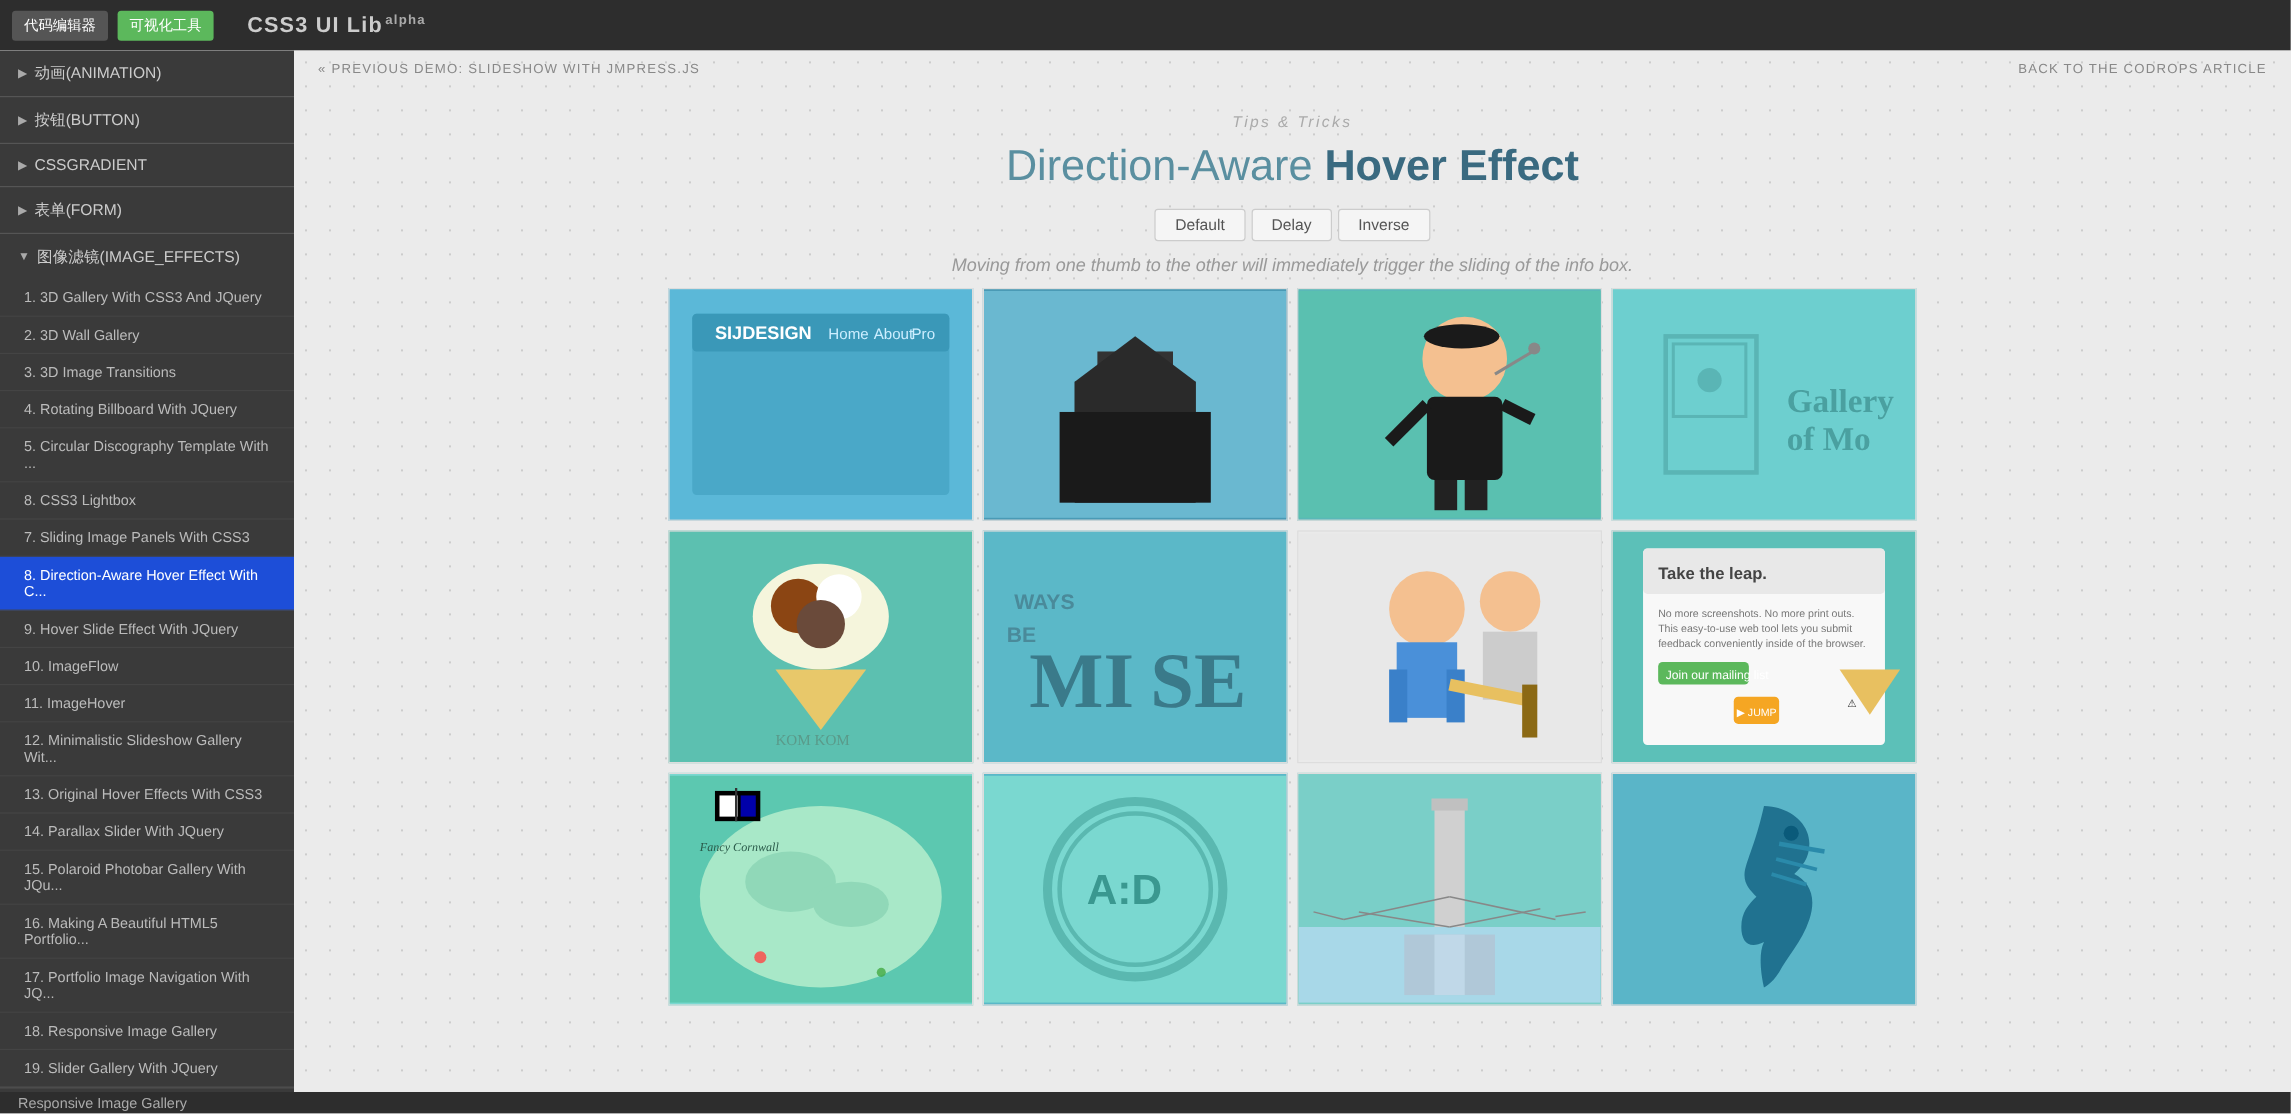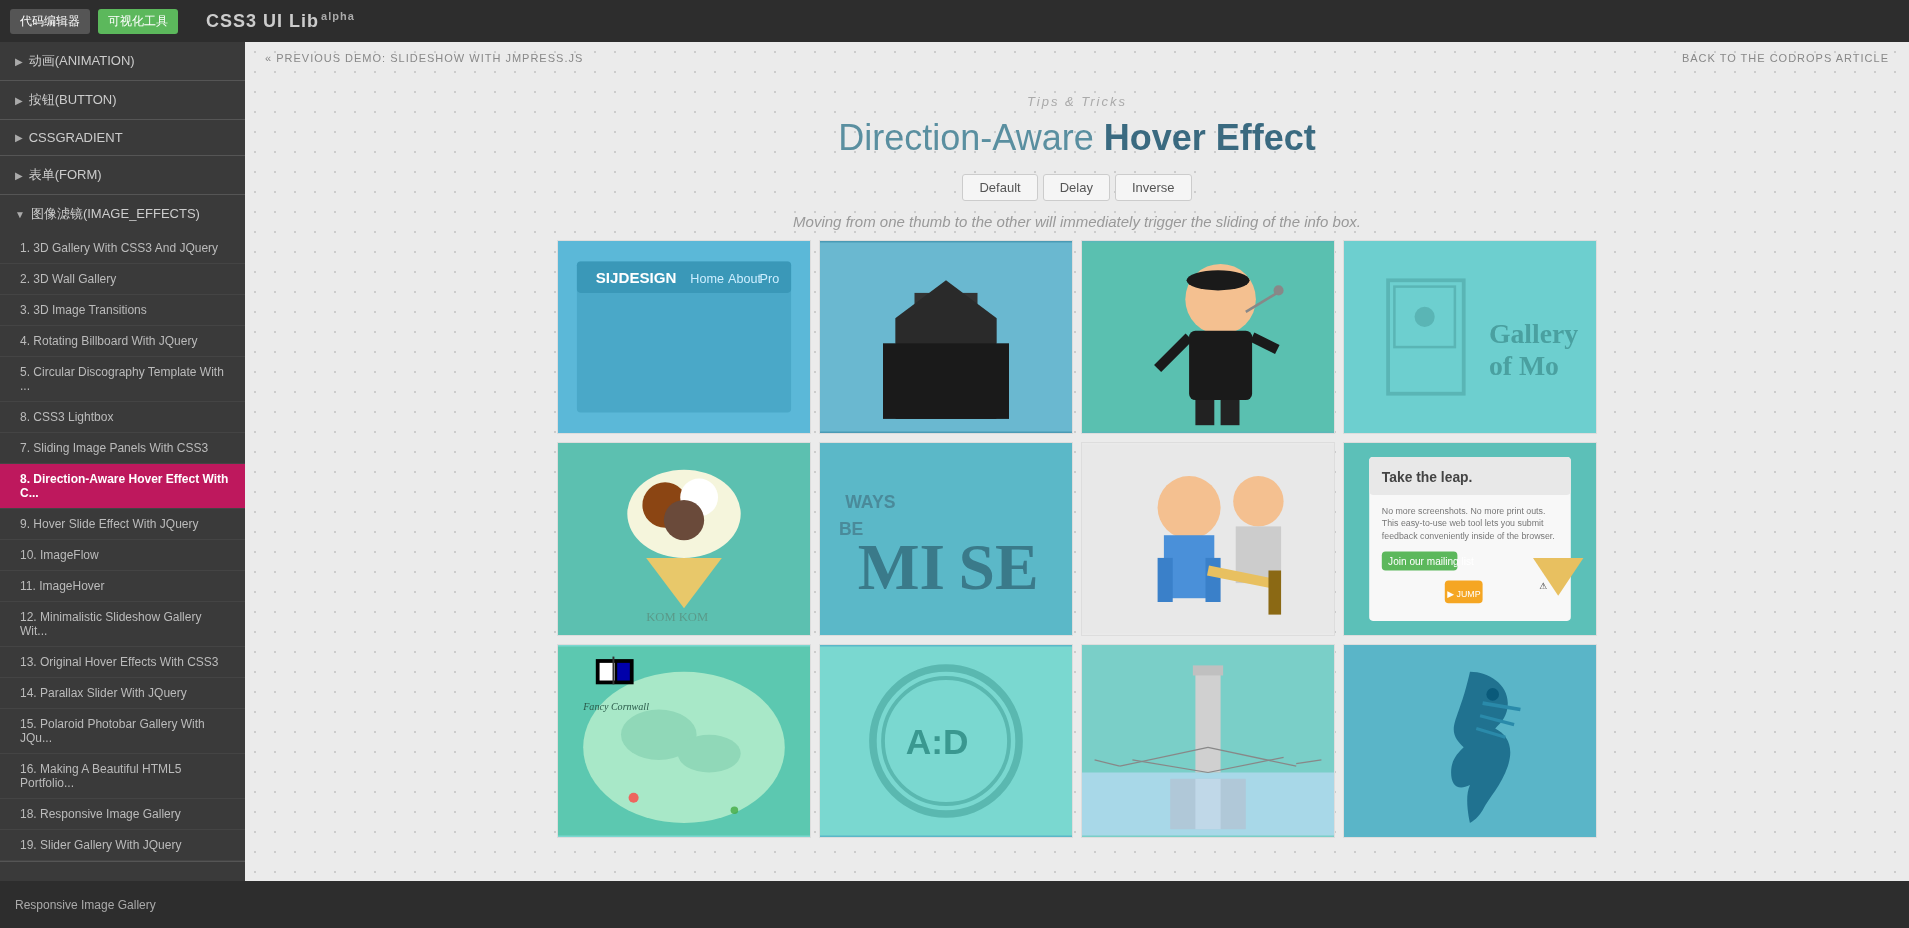--- a/index.html
+++ b/index.html
@@ -78,23 +78,22 @@
     .sidebar-arrow { font-size: 10px; color: #aaa; }
     .sidebar-list { list-style: none; }
     .sidebar-list li {
       padding: 8px 15px 8px 20px;
       cursor: pointer;
       color: #bbb;
       font-size: 12px;
       border-bottom: 1px solid #444;
     }
     .sidebar-list li.active {
-      background: #be185d;
+      background: #1d4ed8;
       color: #fff;
-      font-weight: bold;
     }
 
     
     .content-area {
       flex: 1;
       overflow-y: auto;
       background: #ebebeb;
       background-image: radial-gradient(#ccc 1px, transparent 1px);
       background-size: 20px 20px;
     }
@@ -187,21 +186,21 @@
     .gi-12 { background: #5ab5c8; }
 
     
     .gallery-item svg {
       width: 100%;
       height: 100%;
     }
 
     
     .bottom-bar {
-      height: 47px;
+      height: 18px;
       background: #2d2d2d;
       display: flex;
       align-items: center;
       padding: 0 15px;
       font-size: 12px;
       color: #aaa;
       flex-shrink: 0;
     }
   </style>
 </head>
@@ -262,20 +261,21 @@
           <li>7. Sliding Image Panels With CSS3</li>
           <li class="active">8. Direction-Aware Hover Effect With C...</li>
           <li>9. Hover Slide Effect With JQuery</li>
           <li>10. ImageFlow</li>
           <li>11. ImageHover</li>
           <li>12. Minimalistic Slideshow Gallery Wit...</li>
           <li>13. Original Hover Effects With CSS3</li>
           <li>14. Parallax Slider With JQuery</li>
           <li>15. Polaroid Photobar Gallery With JQu...</li>
           <li>16. Making A Beautiful HTML5 Portfolio...</li>
+          <li>17. Portfolio Image Navigation With JQ...</li>
           <li>18. Responsive Image Gallery</li>
           <li>19. Slider Gallery With JQuery</li>
         </ul>
     </div>
 
   </div>
 
   <div class="content-area">
 
     <div class="content-nav">

